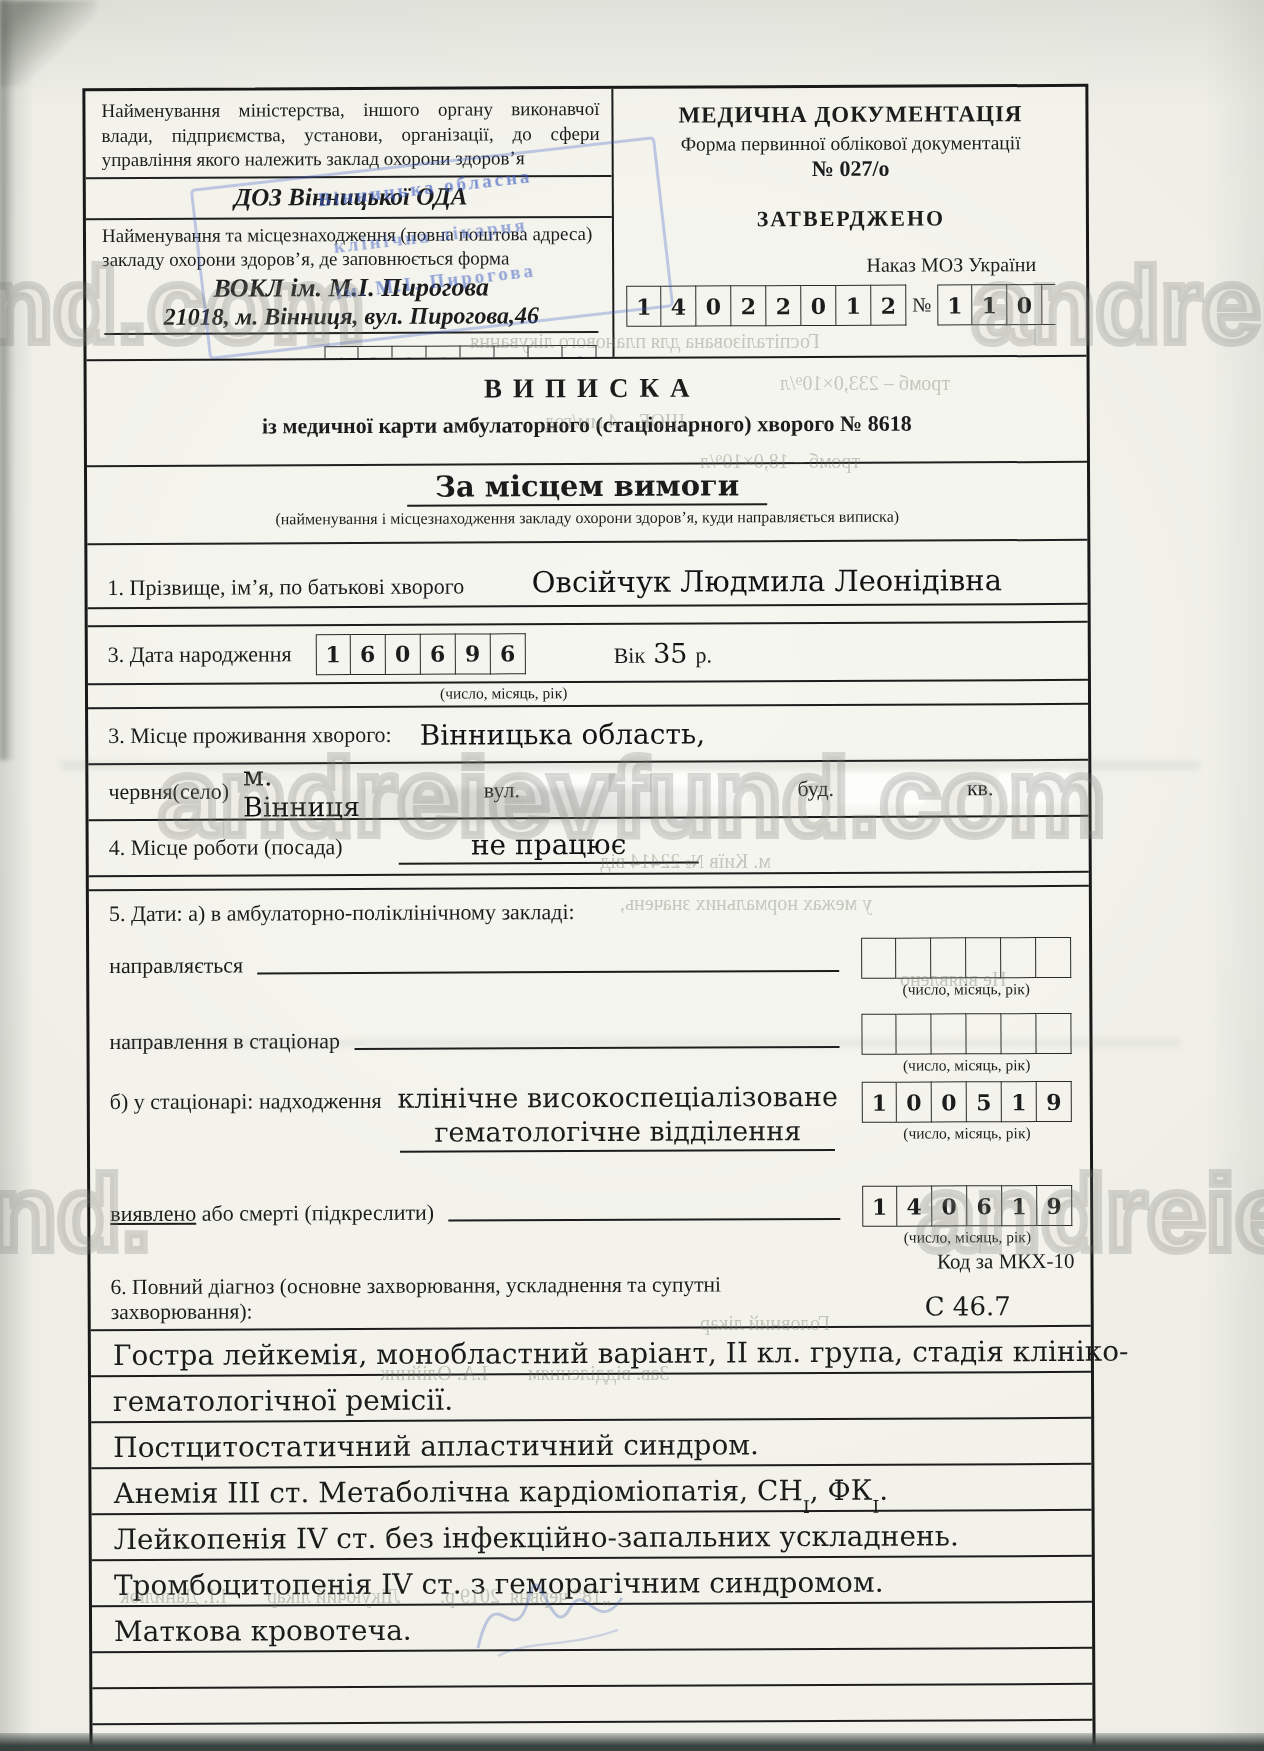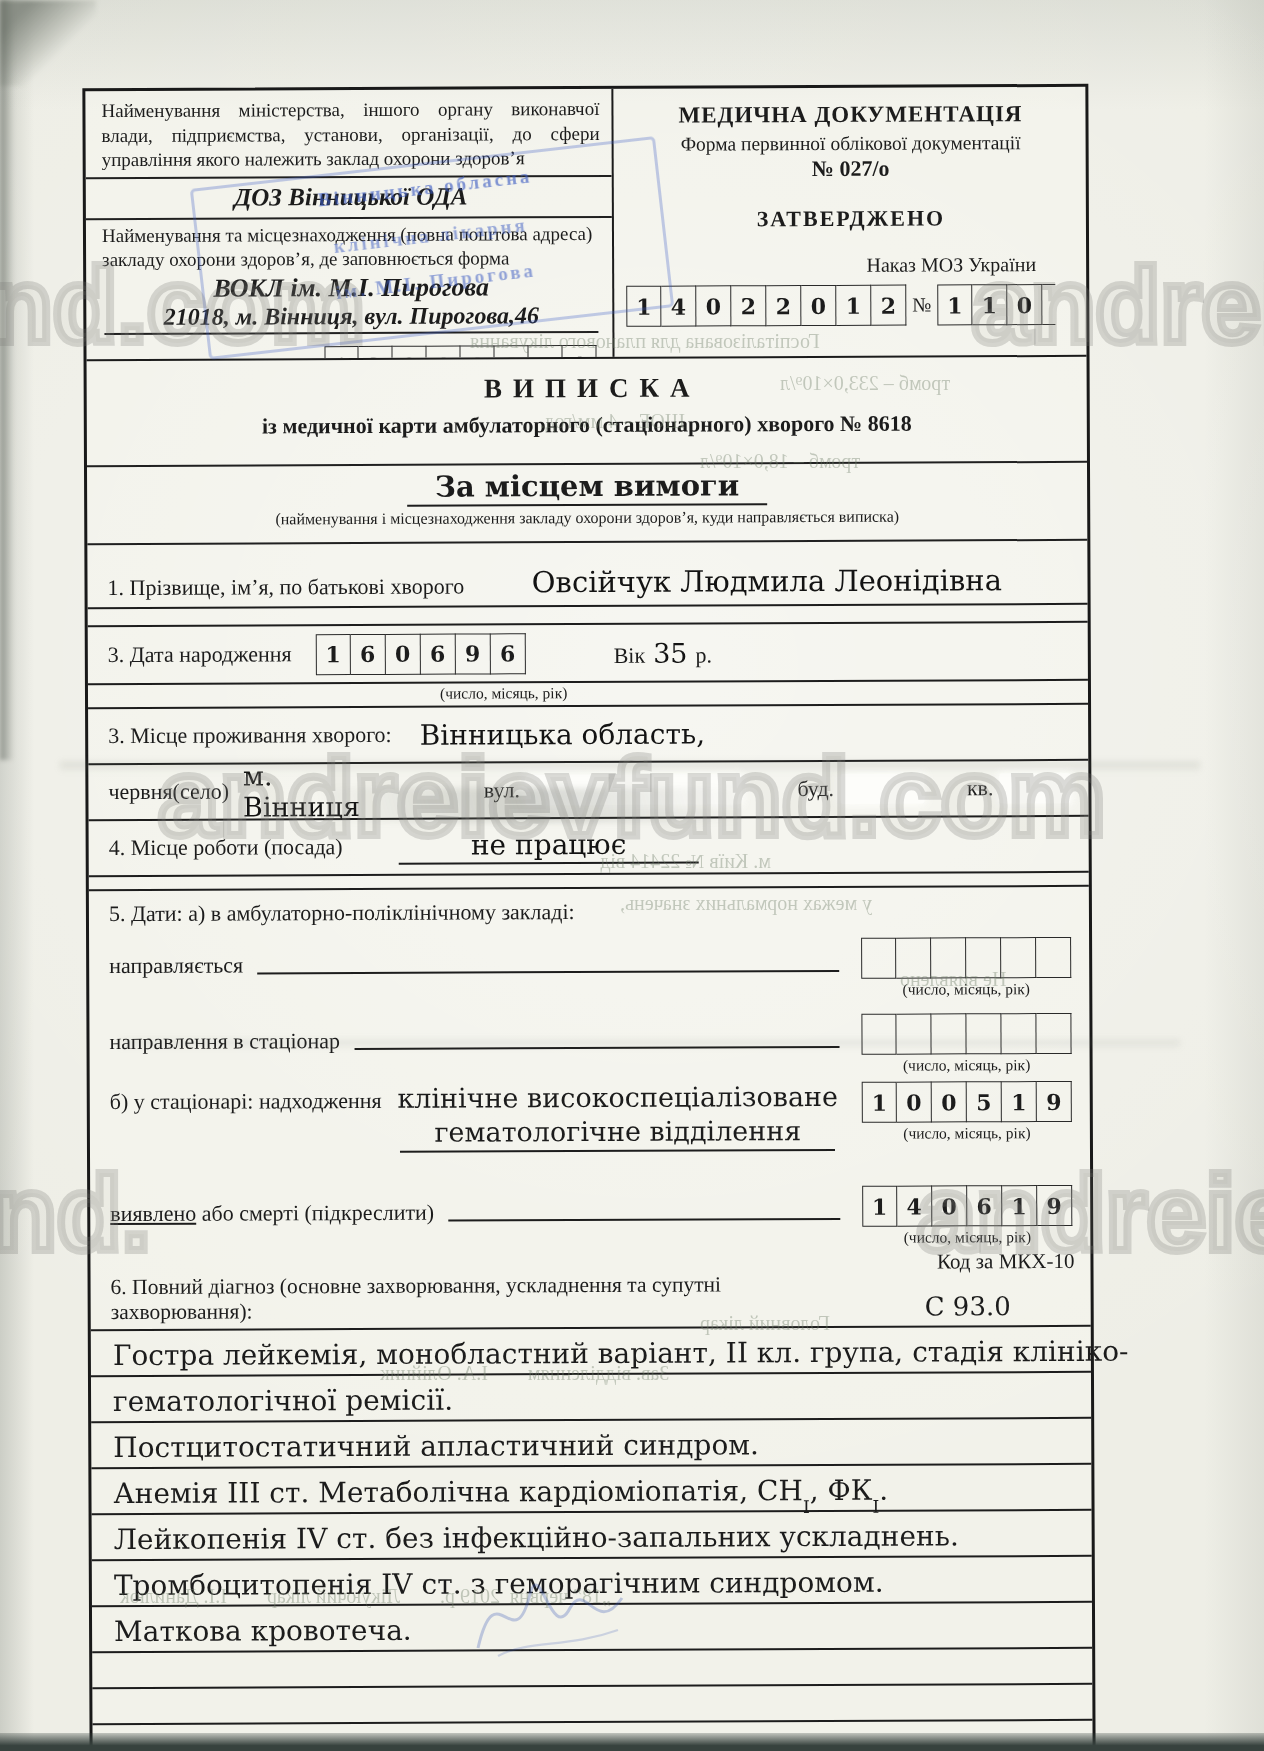--- a/index.html
+++ b/index.html
@@ -319,21 +319,21 @@
         <span class="box">1</span>
         <span class="box">9</span>
       </div>
       <span class="cap">(число, місяць, рік)</span>
     </div>
   </div>
 
   <div class="icd-line">Код за МКХ-10</div>
   <div class="frow row6">
     <span class="lbl">6. Повний діагноз (основне захворювання, ускладнення та супутні захворювання):</span>
-    <span class="icd">С 93.0</span>
+    <span class="icd">С 46.7</span>
   </div>
 
   <div class="dl">Гостра лейкемія, монобластний варіант, ІІ кл. група, стадія клініко-</div>
   <div class="dl">гематологічної ремісії.</div>
   <div class="dl">Постцитостатичний апластичний синдром.</div>
   <div class="dl">
       <span>Анемія ІІІ ст. Метаболічна кардіоміопатія,  СН</span>
       <sub>І</sub>
       <span>, ФК</span>
       <sub>І</sub>

